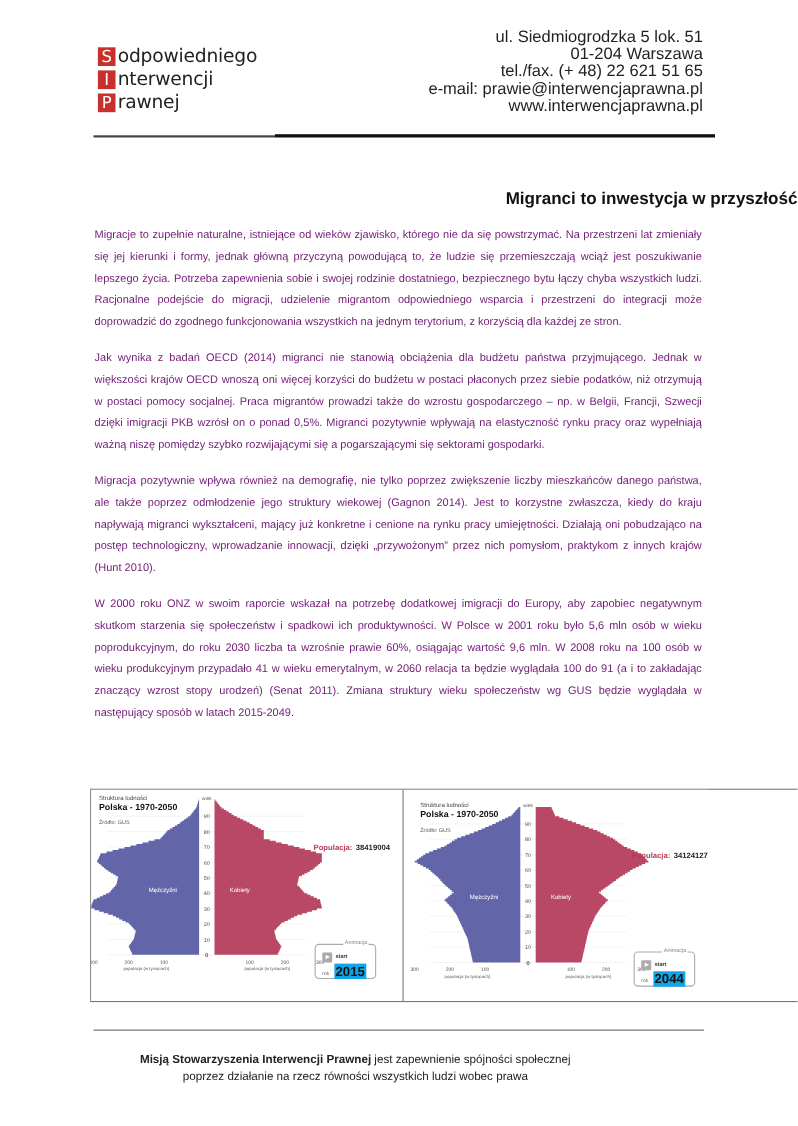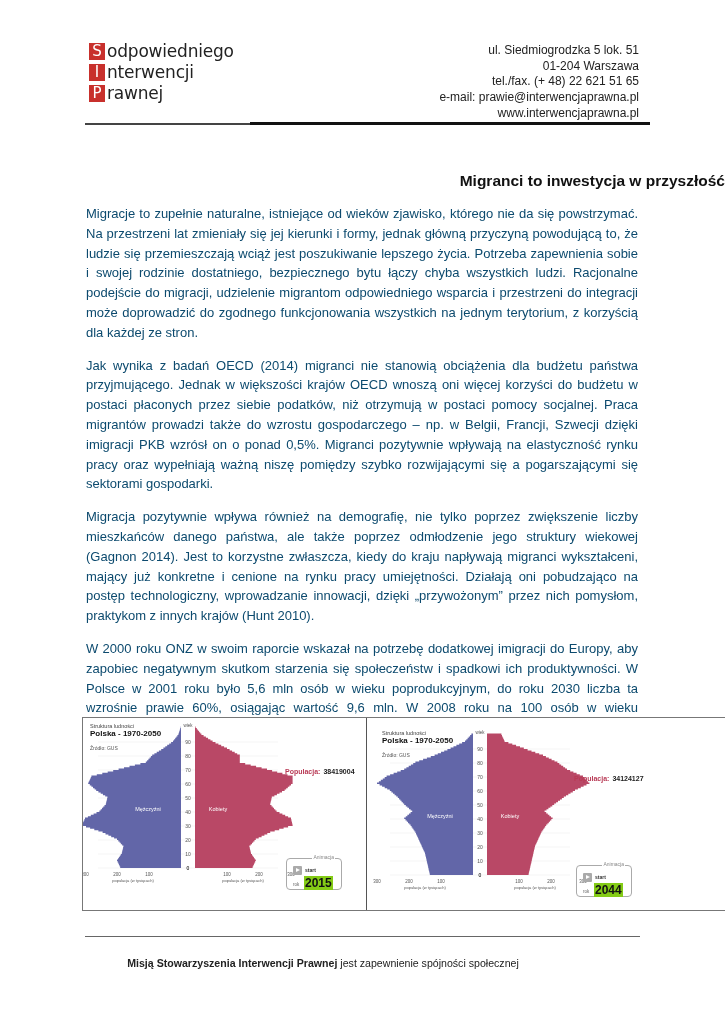--- a/index.html
+++ b/index.html
@@ -4,48 +4,48 @@
 <style>
   * { box-sizing: border-box; margin: 0; padding: 0; }
   html, body { width: 725px; height: 1024px; background: #ffffff; overflow: hidden; }
   body { position: relative; font-family: "Liberation Sans", "DejaVu Sans", sans-serif; color: #1a1a1a; }
 
   .logo { position: absolute; left: 89px; top: 41px; }
   .logo-row { display: flex; align-items: center; height: 20px; margin-bottom: 1px; }
   .logo-box { width: 16px; height: 17px; background: #c8302c; color: #fff; font-size: 15px; line-height: 17px; text-align: center; margin-right: 2px; font-family: "DejaVu Sans", sans-serif; }
   .logo-text { font-size: 17px; color: #222; font-family: "DejaVu Sans", sans-serif; letter-spacing: -0.2px; }
 
-  .address { position: absolute; right: 86px; top: 43px; text-align: right; font-size: 12px; line-height: 15.7px; color: #222; }
+  .address { position: absolute; right: 86px; top: 26px; text-align: right; font-size: 15px; line-height: 15.7px; color: #222; }
 
   .header-rule-thin { position: absolute; left: 85px; top: 123px; width: 165px; height: 2px; background: #444; }
   .header-rule-thick { position: absolute; left: 250px; top: 122px; width: 400px; height: 3px; background: #111; }
 
   .title { position: absolute; left: 0; width: 725px; top: 172px; text-align: right; font-weight: bold; font-size: 15.5px; color: #111; }
 
-  .body-text { position: absolute; left: 86px; width: 552px; top: 204px; font-size: 13px; line-height: 19.8px; text-align: justify; color: #0c4a6e; }
+  .body-text { position: absolute; left: 86px; width: 552px; top: 204px; font-size: 10px; line-height: 19.8px; text-align: justify; color: #701a75; }
   .body-text p { margin-bottom: 13px; }
 
   .charts { position: absolute; left: 82px; top: 717px; width: 675px; height: 194px; border: 1px solid #777; display: flex; }
   .chart { position: relative; height: 100%; background: #fff; }
   .chart.left { width: 284px; border-right: 1px solid #555; }
   .chart.right { width: 277px; }
   .chart svg { position: absolute; left: 0; top: 0; }
   .ch-sub { position: absolute; font-size: 5.5px; color: #444; }
   .ch-title { position: absolute; font-size: 8px; font-weight: bold; color: #111; }
   .ch-src { position: absolute; font-size: 5px; color: #555; }
   .ch-pop { position: absolute; font-size: 7px; font-weight: bold; }
   .ch-pop .lbl { color: #b83a55; }
   .ch-pop .val { color: #222; margin-left: 3px; }
   .anim { position: absolute; border: 1px solid #aaa; border-radius: 4px; width: 56px; height: 32px; }
   .anim-lbl { position: absolute; top: -5px; right: 6px; font-size: 5px; color: #888; background: #fff; padding: 0 1px; }
   .anim-btn { position: absolute; left: 6px; top: 7px; width: 9px; height: 9px; background: #aaa; border-radius: 1px; }
   .anim-btn::after { content: ""; position: absolute; left: 3px; top: 2px; border-left: 4px solid #fff; border-top: 2.5px solid transparent; border-bottom: 2.5px solid transparent; }
   .anim-start { position: absolute; left: 18px; top: 8px; font-size: 5px; font-weight: bold; color: #333; }
   .anim-rok { position: absolute; left: 6px; top: 23px; font-size: 4.5px; color: #666; }
-  .anim-year { position: absolute; left: 17px; top: 17px; font-size: 12px; font-weight: bold; color: #111; background: #84cc16; padding: 0 1px; }
+  .anim-year { position: absolute; left: 17px; top: 17px; font-size: 12px; font-weight: bold; color: #111; background: #0ea5e9; padding: 0 1px; }
 
   .footer-rule { position: absolute; left: 85px; top: 936px; width: 555px; height: 1px; background: #666; }
   .footer { position: absolute; left: 0; width: 646px; top: 955px; text-align: center; font-size: 10.6px; line-height: 16px; color: #222; }
   .footer b { font-weight: bold; }
 </style>
 </head>
 <body>
 
 <div class="logo">
   <div class="logo-row">
@@ -183,13 +183,14 @@
       <span class="anim-start">start</span>
       <span class="anim-rok">rok</span>
       <span class="anim-year">2044</span>
     </div>
   </div>
 </div>
 
 <div class="footer-rule"></div>
 <div class="footer">
   <div><b>Misją Stowarzyszenia Interwencji Prawnej</b><span> jest zapewnienie spójności społecznej</span></div>
+  <div>poprzez działanie na rzecz równości wszystkich ludzi wobec prawa</div>
 </div>
 
 </body></html>

